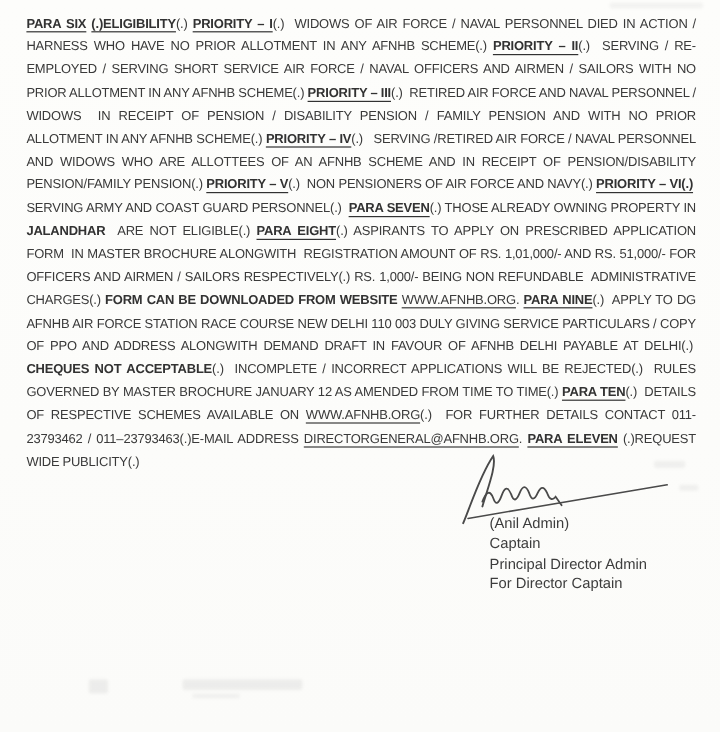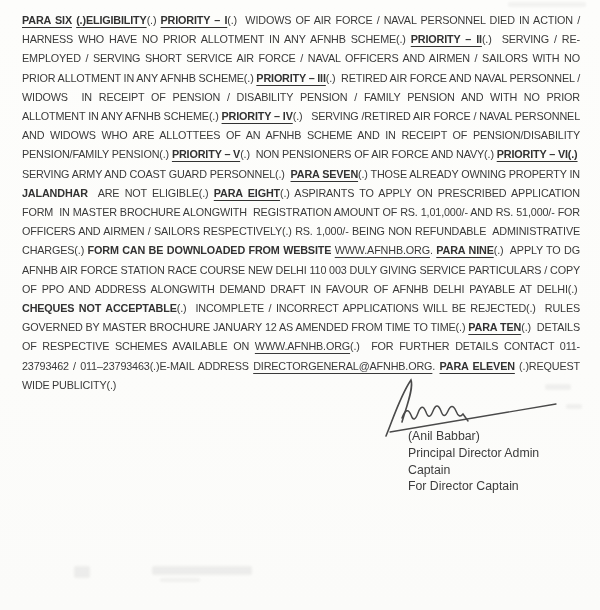--- a/index.html
+++ b/index.html
@@ -35,23 +35,23 @@
 
   <div class="doc-text"><span class="b u">PARA SIX</span><span> </span><span class="b u">(.)ELIGIBILITY</span><span>(.) </span><span class="b u">PRIORITY – I</span><span>(.)&nbsp; WIDOWS OF AIR FORCE / NAVAL PERSONNEL DIED IN ACTION / HARNESS WHO HAVE NO PRIOR ALLOTMENT IN ANY AFNHB SCHEME(.) </span><span class="b u">PRIORITY – II</span><span>(.)&nbsp; SERVING / RE-EMPLOYED / SERVING SHORT SERVICE AIR FORCE / NAVAL OFFICERS AND AIRMEN / SAILORS WITH NO PRIOR ALLOTMENT IN ANY AFNHB SCHEME(.) </span><span class="b u">PRIORITY – III</span><span>(.)&nbsp; RETIRED AIR FORCE AND NAVAL PERSONNEL / WIDOWS&nbsp; IN RECEIPT OF PENSION / DISABILITY PENSION / FAMILY PENSION AND WITH NO PRIOR ALLOTMENT IN ANY AFNHB SCHEME(.) </span><span class="b u">PRIORITY – IV</span><span>(.)&nbsp;&nbsp; SERVING /RETIRED AIR FORCE / NAVAL PERSONNEL AND WIDOWS WHO ARE ALLOTTEES OF AN AFNHB SCHEME AND IN RECEIPT OF PENSION/DISABILITY PENSION/FAMILY PENSION(.) </span><span class="b u">PRIORITY – V</span><span>(.)&nbsp; NON PENSIONERS OF AIR FORCE AND NAVY(.) </span><span class="b u">PRIORITY – VI(.)</span><span>&nbsp; SERVING ARMY AND COAST GUARD PERSONNEL(.)&nbsp; </span><span class="b u">PARA SEVEN</span><span>(.) THOSE ALREADY OWNING PROPERTY IN </span><span class="b">JALANDHAR</span><span>&nbsp; ARE NOT ELIGIBLE(.) </span><span class="b u">PARA EIGHT</span><span>(.) ASPIRANTS TO APPLY ON PRESCRIBED APPLICATION FORM&nbsp; IN MASTER BROCHURE ALONGWITH&nbsp; REGISTRATION AMOUNT OF RS. 1,01,000/- AND RS. 51,000/- FOR OFFICERS AND AIRMEN / SAILORS RESPECTIVELY(.) RS. 1,000/- BEING NON REFUNDABLE&nbsp; ADMINISTRATIVE CHARGES(.) </span><span class="b">FORM CAN BE DOWNLOADED FROM WEBSITE </span><span class="u">WWW.AFNHB.ORG</span><span>. </span><span class="b u">PARA NINE</span><span>(.)&nbsp; APPLY TO DG AFNHB AIR FORCE STATION RACE COURSE NEW DELHI 110 003 DULY GIVING SERVICE PARTICULARS / COPY OF PPO AND ADDRESS ALONGWITH DEMAND DRAFT IN FAVOUR OF AFNHB DELHI PAYABLE AT DELHI(.)&nbsp; </span><span class="b">CHEQUES NOT ACCEPTABLE</span><span>(.)&nbsp; INCOMPLETE / INCORRECT APPLICATIONS WILL BE REJECTED(.)&nbsp; RULES GOVERNED BY MASTER BROCHURE JANUARY 12 AS AMENDED FROM TIME TO TIME(.) </span><span class="b u">PARA TEN</span><span>(.)&nbsp; DETAILS OF RESPECTIVE SCHEMES AVAILABLE ON </span><span class="u">WWW.AFNHB.ORG</span><span>(.)&nbsp; FOR FURTHER DETAILS CONTACT 011-23793462 / 011–23793463(.)E-MAIL ADDRESS </span><span class="u">DIRECTORGENERAL@AFNHB.ORG</span><span>. </span><span class="b u">PARA ELEVEN</span><span> (.)REQUEST WIDE PUBLICITY(.)</span></div>
 
   <svg class="sig-svg" viewBox="0 0 190 64" fill="none" xmlns="http://www.w3.org/2000/svg">
     <path d="M8 62 C 14 48, 22 22, 33 6 C 36 14, 28 34, 24 48" stroke="#4a4a4a" stroke-width="1.6" stroke-linecap="round"></path>
     <path d="M24 44 q 5 -13 9 -3 q 3 9 7 -2 q 4 -11 8 -1 q 3 9 7 -1 q 4 -10 8 0 q 3 9 7 0 q 4 -9 8 0 q 3 8 7 3 l 5 7" stroke="#4a4a4a" stroke-width="1.5" stroke-linecap="round"></path>
     <path d="M12 58 L 178 30" stroke="#4a4a4a" stroke-width="1.3" stroke-linecap="round"></path>
   </svg>
 
   <div class="sig-block">
-    <div>(Anil Babbar)</div>
+    <div>(Anil Admin)</div>
+    <div>Captain</div>
     <div>Principal  Director Admin</div>
-    <div>Captain</div>
     <div>For Director Captain</div>
   </div>
 
   <div class="artifact a1"></div>
   <div class="artifact a2"></div>
   <div class="artifact a3"></div>
   <div class="artifact a4"></div>
   <div class="artifact a5"></div>
   <div class="artifact a6"></div>
 

